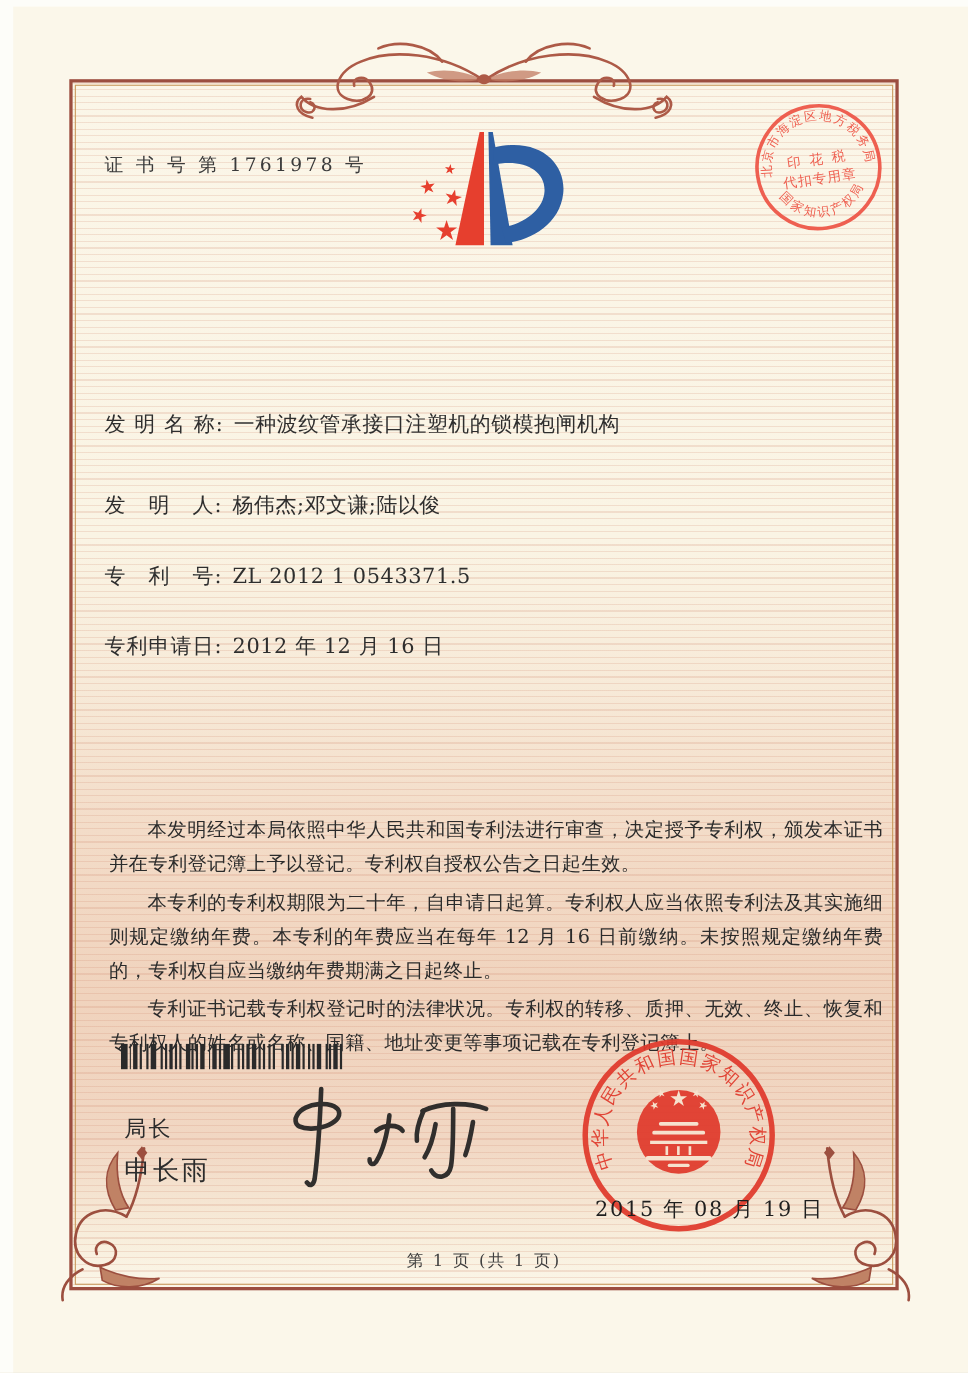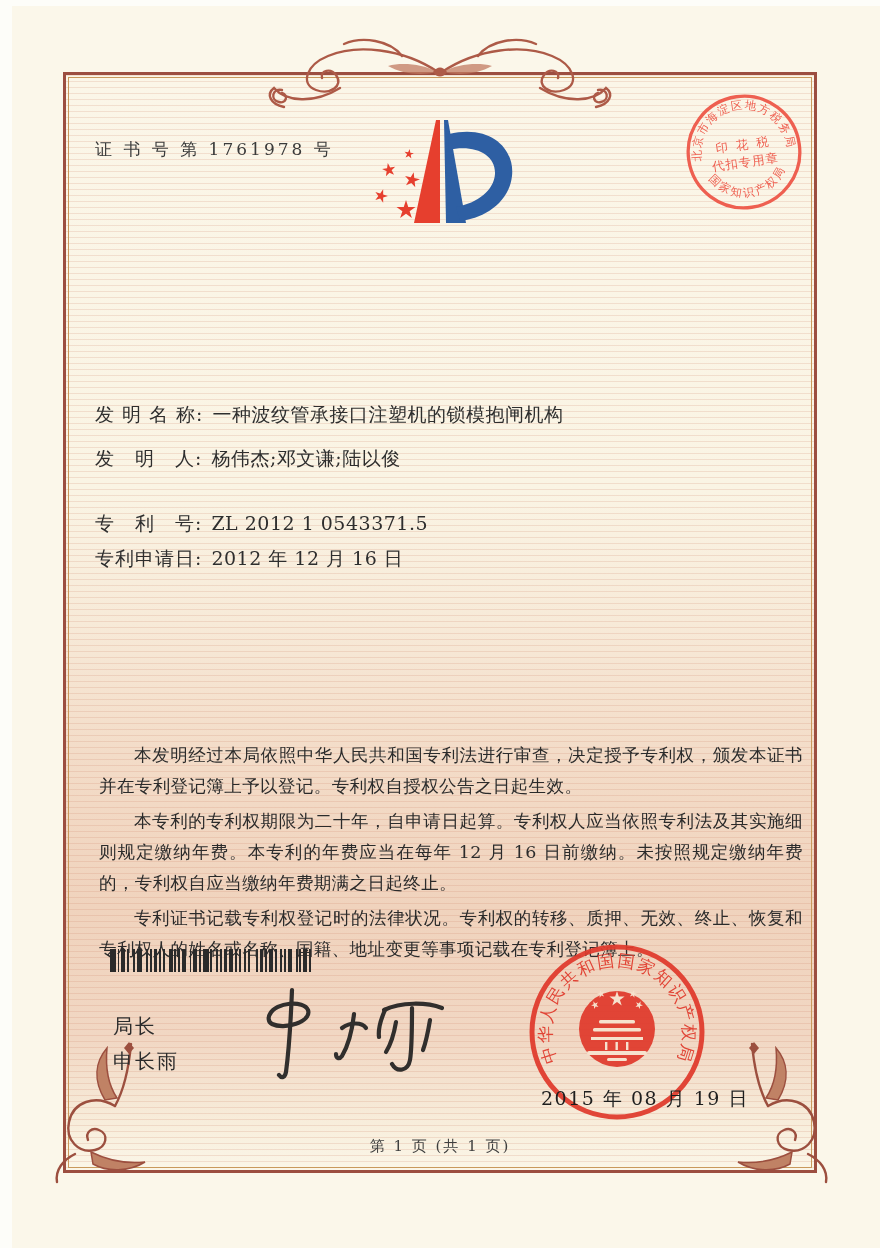--- a/index.html
+++ b/index.html
@@ -33,33 +33,33 @@
 
   .title{
     position:absolute;left:63px;top:264px;width:754px;text-align:center;
     font-size:41px;letter-spacing:27px;padding-left:27px;box-sizing:border-box;
     color:#3c3c3c;font-weight:500;
   }
 
   .field{position:absolute;left:95px;font-size:19px;color:#2e2e2e;white-space:nowrap;}
   .field .lbl{letter-spacing:1px;}
   .field .val{margin-left:9px;letter-spacing:0.5px;}
-  .f1{top:402px}.f2{top:446px}.f3{top:511px}.f4{top:546px}.f5{top:638px}.f6{top:701px}
+  .f1{top:373px}.f2{top:446px}.f3{top:511px}.f4{top:575px}.f5{top:638px}.f6{top:701px}
 
   .body-text{
     position:absolute;left:95px;top:736px;width:712px;
     font-size:17.5px;line-height:31px;text-align:justify;color:#2b2b2b;
   }
   .body-text p{margin:4px;text-indent:2em;letter-spacing:0.4px;}
 
   .barcode{position:absolute;left:110px;top:949px;height:23px;display:flex;align-items:stretch;}
   .barcode i{display:block;height:100%;}
 
   .director-title{position:absolute;left:113px;top:1013px;font-size:20px;letter-spacing:2px;color:#2c2c2c;}
-  .director-name{position:absolute;left:113px;top:1048px;font-size:20px;letter-spacing:2px;color:#2c2c2c;}
+  .director-name{position:absolute;left:113px;top:1048px;font-size:24px;letter-spacing:2px;color:#2c2c2c;}
   .signature{position:absolute;left:246px;top:984px;width:218px;height:98px;}
 
   .seal{position:absolute;left:521px;top:936px;width:192px;height:192px;opacity:.93;}
   .seal-date{position:absolute;left:541px;top:1086px;font-size:19px;letter-spacing:1.5px;color:#1e1e1e;}
 
   .footer{position:absolute;left:63px;top:1137px;width:754px;text-align:center;font-size:15px;color:#3f3f3f;letter-spacing:2px;}
 
   svg text{font-family:"DejaVu Serif","Liberation Serif",serif;}
 </style>
 </head>

